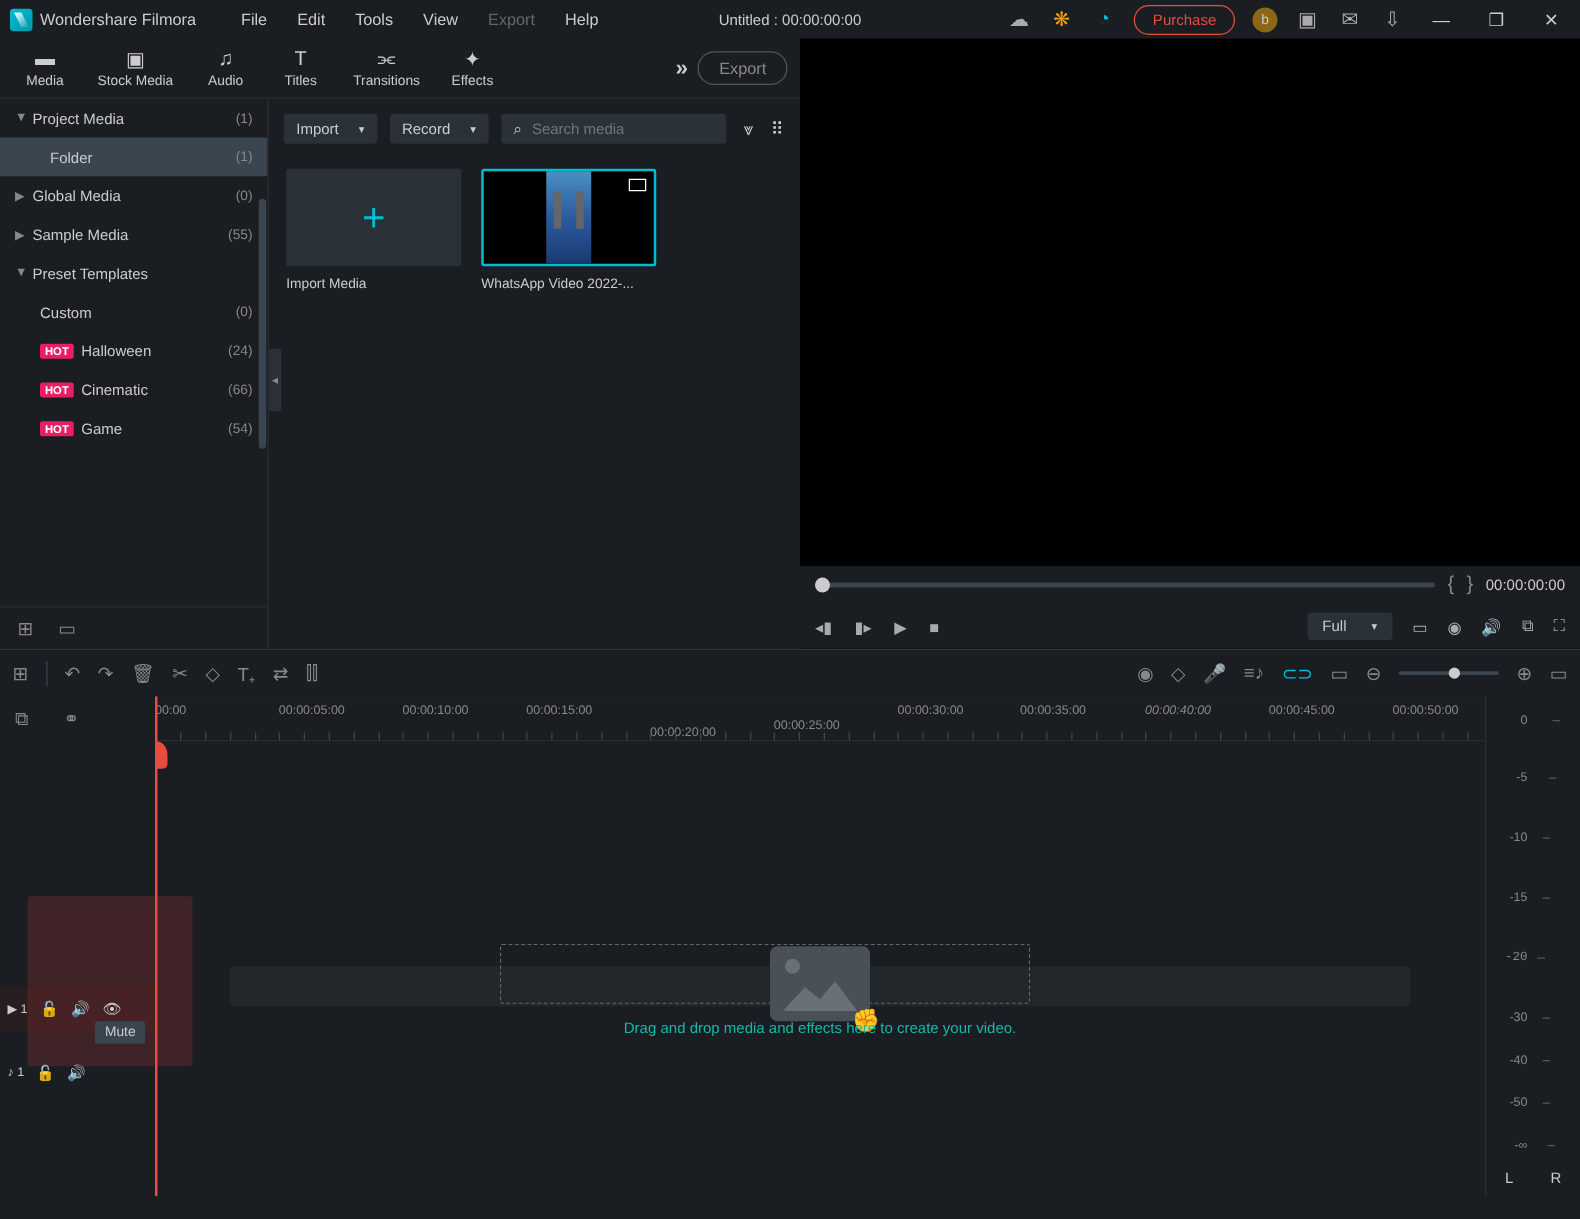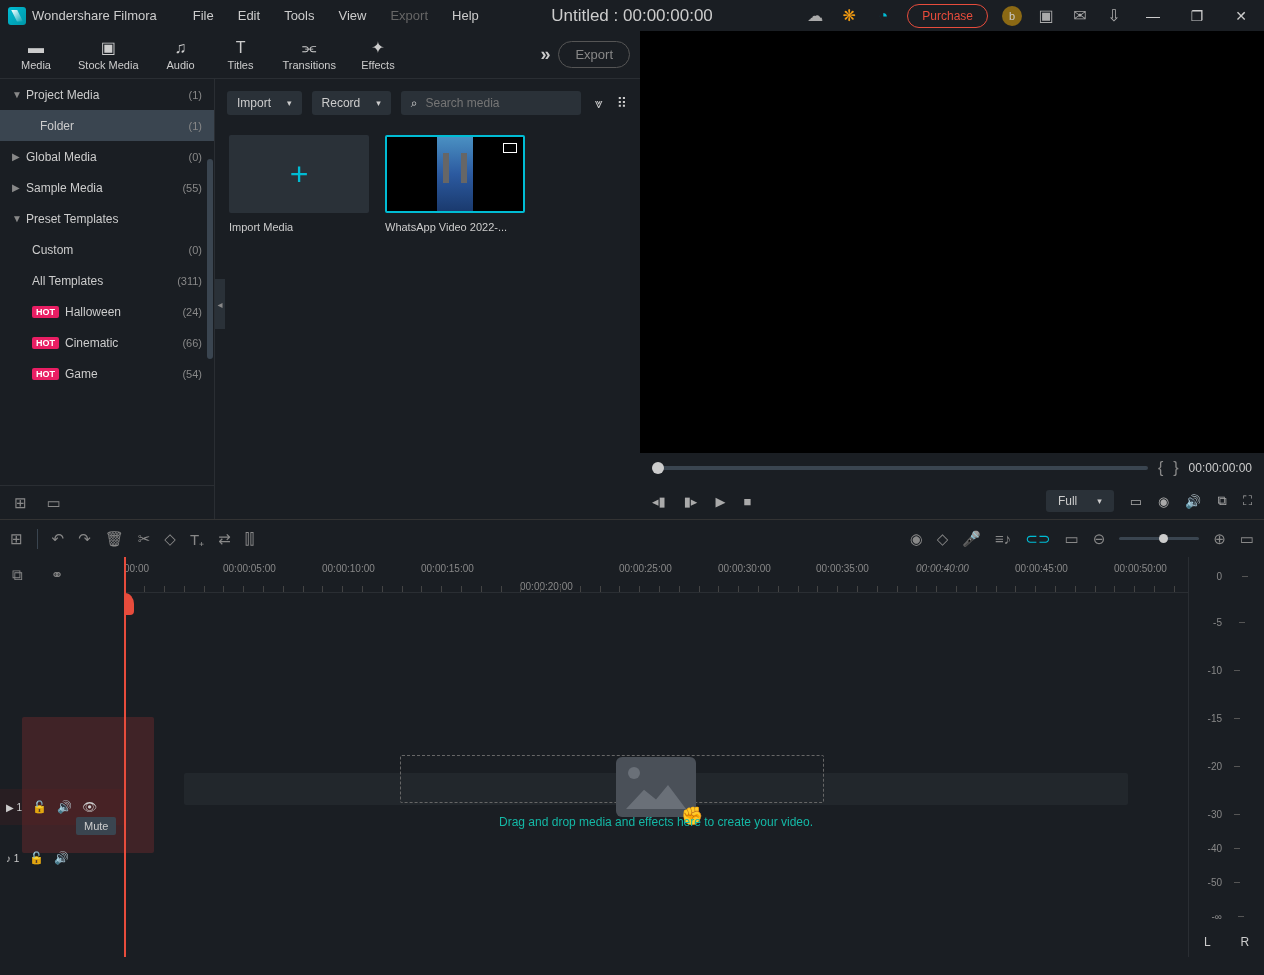--- a/index.html
+++ b/index.html
@@ -4,21 +4,21 @@
 <style>
 *{margin:0;padding:0;box-sizing:border-box;font-family:Arial,sans-serif;font-size:12px;color:#ccc;user-select:none}
 body{background:#1a1e23;width:1264px;height:975px;overflow:hidden}
 .titlebar{height:31px;background:#1a1e23;display:flex;align-items:center;padding:0 8px;gap:6px}
 .logo{width:18px;height:18px;background:linear-gradient(135deg,#00bcd4,#0097a7);border-radius:3px;position:relative}
 .logo::after{content:"";position:absolute;inset:3px;background:linear-gradient(135deg,#fff,transparent);clip-path:polygon(0 0,50% 0,100% 100%,50% 100%)}
 .app-name{color:#ccc;font-size:13px;margin-right:20px}
 .menu{display:flex;gap:4px}
 .menu-item{padding:4px 10px;cursor:pointer;font-size:13px}
 .menu-item.disabled{color:#666}
-.title-center{position:absolute;left:50%;transform:translateX(-50%);font-size:17px}
+.title-center{position:absolute;left:50%;transform:translateX(-50%);font-size:12px}
 .title-right{margin-left:auto;display:flex;align-items:center;gap:14px}
 .icon-btn{width:20px;height:20px;display:flex;align-items:center;justify-content:center;cursor:pointer;color:#aaa;font-size:16px}
 .purchase-btn{border:1px solid #e74c3c;color:#e74c3c;padding:4px 14px;border-radius:12px;font-size:12px;cursor:pointer}
 .avatar{width:20px;height:20px;border-radius:50%;background:#8b6914;display:flex;align-items:center;justify-content:center;font-size:11px}
 .window-btn{width:30px;height:20px;display:flex;align-items:center;justify-content:center;cursor:pointer;font-size:14px}
 
 .workspace{display:flex;height:488px}
 .left-panel{width:640px;display:flex;flex-direction:column;background:#1a1e23}
 .tabs{height:48px;display:flex;align-items:center;border-bottom:1px solid #2a2e33;position:relative;padding-left:6px}
 .tab{display:flex;flex-direction:column;align-items:center;padding:4px 12px;cursor:pointer;gap:2px;min-width:60px}
@@ -201,24 +201,20 @@
               <span class="tree-count">(55)</span>
             </div>
             <div class="tree-item">
               <span class="tree-arrow">▼</span>
               <span class="tree-label">Preset Templates</span>
               <span class="tree-count"></span>
             </div>
             <div class="tree-item tree-child2">
               <span class="tree-label">Custom</span>
               <span class="tree-count">(0)</span>
-            </div>
-            <div class="tree-item tree-child2">
-              <span class="tree-label">All Templates</span>
-              <span class="tree-count">(311)</span>
             </div>
             <div class="tree-item tree-child2">
               <span class="hot-tag">HOT</span>
               <span class="tree-label">Halloween</span>
               <span class="tree-count">(24)</span>
             </div>
             <div class="tree-item tree-child2">
               <span class="hot-tag">HOT</span>
               <span class="tree-label">Cinematic</span>
               <span class="tree-count">(66)</span>
@@ -383,21 +379,21 @@
         <div class="ruler-tick" style="left: 317px;"></div>
         <div class="ruler-tick" style="left: 337px;"></div>
         <div class="ruler-tick" style="left: 357px;"></div>
         <div class="ruler-tick" style="left: 377px;"></div>
         <span class="ruler-mark" style="left: 396px; margin-top: 18px;">00:00:20:00</span>
         <div class="ruler-tick" style="left: 396px;"></div>
         <div class="ruler-tick" style="left: 416px;"></div>
         <div class="ruler-tick" style="left: 436px;"></div>
         <div class="ruler-tick" style="left: 456px;"></div>
         <div class="ruler-tick" style="left: 476px;"></div>
-        <span class="ruler-mark" style="left: 495px;">00:00:25:00</span>
+        <span class="ruler-mark" style="left: 495px; margin-top: 12px;">00:00:25:00</span>
         <div class="ruler-tick" style="left: 495px;"></div>
         <div class="ruler-tick" style="left: 515px;"></div>
         <div class="ruler-tick" style="left: 535px;"></div>
         <div class="ruler-tick" style="left: 555px;"></div>
         <div class="ruler-tick" style="left: 575px;"></div>
         <span class="ruler-mark" style="left: 594px;">00:00:30:00</span>
         <div class="ruler-tick" style="left: 594px;"></div>
         <div class="ruler-tick" style="left: 614px;"></div>
         <div class="ruler-tick" style="left: 634px;"></div>
         <div class="ruler-tick" style="left: 654px;"></div>
@@ -437,21 +433,21 @@
     </div>
     <div class="drop-text">Drag and drop media and effects here to create your video.</div>
   </div>
 
   <div class="db-meter">
     <div id="db-marks">
         <div class="db-mark" style="top: 14px;">0</div>
         <div class="db-mark" style="top: 60px;">-5</div>
         <div class="db-mark" style="top: 108px;">-10</div>
         <div class="db-mark" style="top: 156px;">-15</div>
-        <div class="db-mark" style="top: 204px;">-20</div>
+        <div class="db-mark" style="top: 204px; font-family: Liberation Mono, monospace;">-20</div>
         <div class="db-mark" style="top: 252px;">-30</div>
         <div class="db-mark" style="top: 286px;">-40</div>
         <div class="db-mark" style="top: 320px;">-50</div>
         <div class="db-mark" style="top: 354px;">-∞</div>
       </div>
     <div class="lr">
       <span>L</span>
       <span>R</span>
     </div>
   </div>

